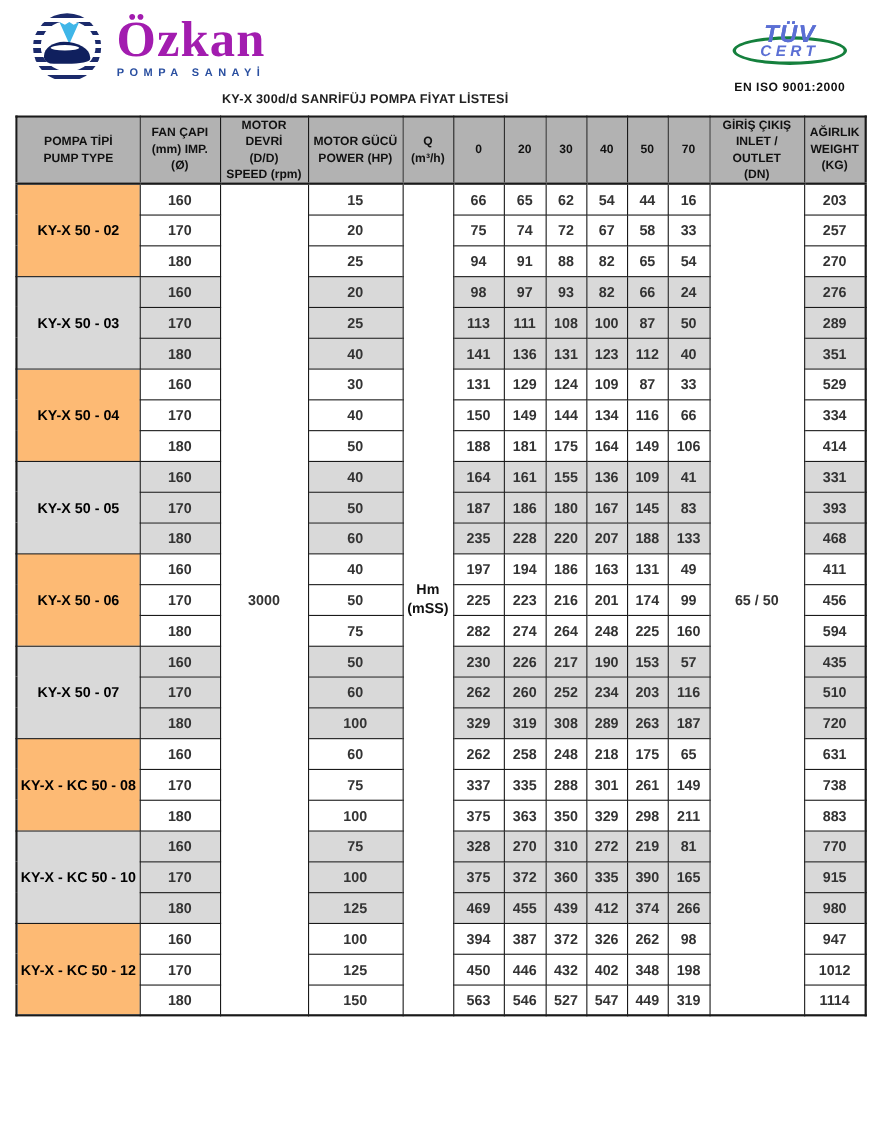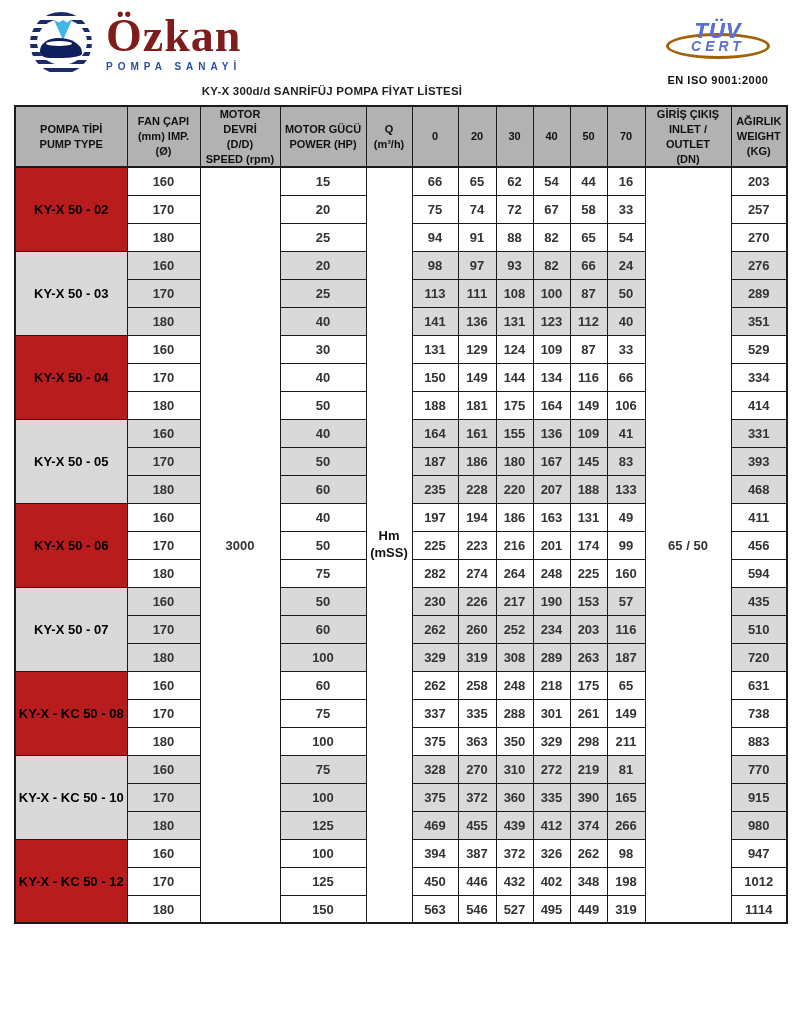--- a/index.html
+++ b/index.html
@@ -29,33 +29,33 @@
     position:absolute; left:10px; top:26px; width:42px; height:20px;
     background:#10205e; border-radius:60% 80% 70% 30% / 90% 100% 30% 40%;
   }
   .logo-whale::after {
     content:''; position:absolute; left:6px; top:3px; width:26px; height:5px;
     background:#ffffff; border-radius:50%;
   }
   .logo-textcol { margin-left:14px; }
   .logo-name {
     font-family:"Liberation Serif", serif; font-weight:bold;
-    color:#7f1d1d; font-size:46px; line-height:1.05; letter-spacing:1px;
+    color:#a21caf; font-size:46px; line-height:1.05; letter-spacing:1px;
   }
   .logo-sub {
     color:#2a4fa0; font-weight:bold; font-size:10px;
     letter-spacing:5px; text-align:center; margin-top:1px;
   }
 
   .cert { position:absolute; right:12px; top:20px; width:140px; text-align:center; color:#5b6fd4; }
   .cert-tuv { font-weight:bold; font-size:22px; font-style:italic; letter-spacing:1px;
               position:relative; z-index:2; line-height:1;
               text-shadow:0 0 0 #5b6fd4; }
   .cert-ellipse {
-    width:104px; height:26px; border:3px solid #a16207; border-radius:50%;
+    width:104px; height:26px; border:3px solid #15803d; border-radius:50%;
     margin:-9px auto 0; display:flex; align-items:center; justify-content:center;
     background:transparent;
   }
   .cert-cert { font-weight:bold; font-size:14px; letter-spacing:4px; font-style:italic; }
   .cert-iso { color:#111111; font-weight:bold; font-size:11px; margin-top:15px; letter-spacing:0.5px; }
 
   
   .doc-title {
     position:absolute; top:85px; left:0; width:664px; text-align:center;
     font-size:11.5px; font-weight:bold; color:#1f1f1f; letter-spacing:0.2px;
@@ -70,21 +70,21 @@
   .price-table th, .price-table td {
     border:1px solid #1a1a1a; text-align:center; vertical-align:middle;
     overflow:hidden; padding:0 1px;
   }
   .price-table th {
     background:#b2b2b2; height:57px; font-size:11px; font-weight:bold;
     color:#111111; white-space:pre-line; line-height:1.35;
     border-bottom:2px solid #1a1a1a;
   }
   .price-table td { height:28px; font-size:13px; font-weight:bold; color:#333333; }
-  td.pump { color:#000000; background:#b91c1c; font-size:13px; }
+  td.pump { color:#000000; background:#fdba74; font-size:13px; }
   td.shade { background:#d9d9d9; }
   td.merged { background:#ffffff; font-size:13px; color:#333333; }
   td.qcell { white-space:pre-line; color:#111111; line-height:1.3; }
 
   
   .footer {
     position:absolute; top:1032px; left:0; width:800px; text-align:center;
     font-size:11px; color:#222222;
   }
 </style>
@@ -454,21 +454,21 @@
         <td class="">348</td>
         <td class="">198</td>
         <td class="">1012</td>
       </tr>
       <tr>
         <td class="">180</td>
         <td class="">150</td>
         <td class="">563</td>
         <td class="">546</td>
         <td class="">527</td>
-        <td class="">495</td>
+        <td class="">547</td>
         <td class="">449</td>
         <td class="">319</td>
         <td class="">1114</td>
       </tr>
     </tbody>
 </table>
 
 <div class="footer">www.ozkanpompa.com.tr</div>
 
 </body></html>

